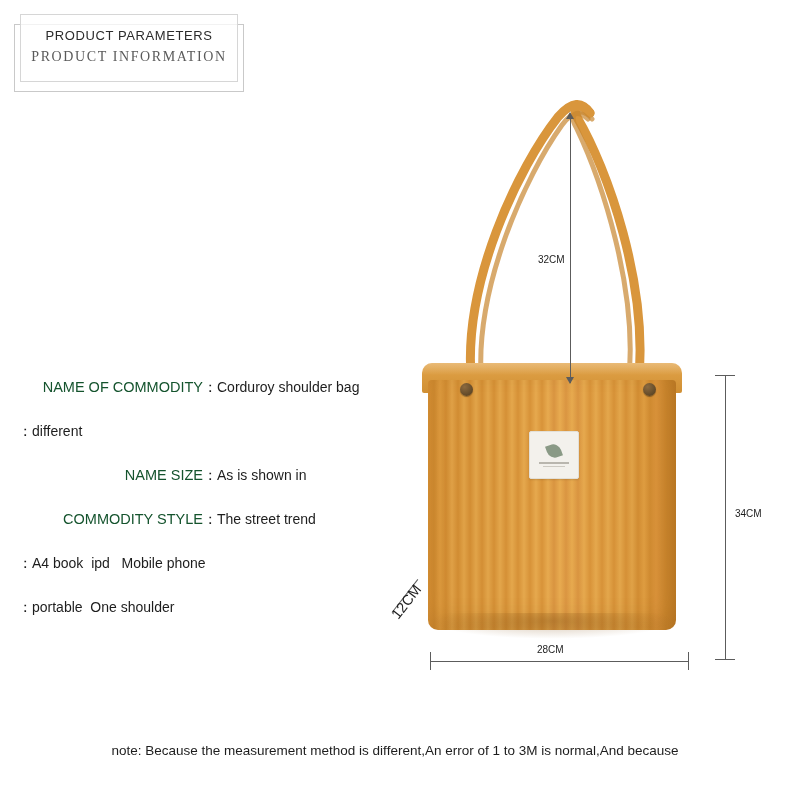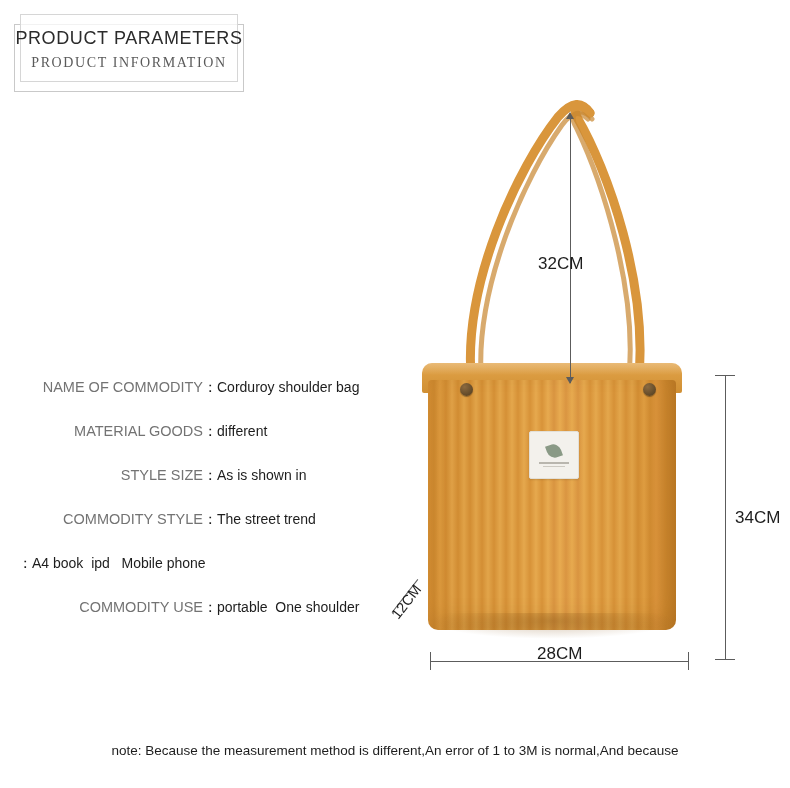--- a/index.html
+++ b/index.html
@@ -25,21 +25,21 @@
   .header-badge .frame-inner{
     position:absolute; left:6px; top:-10px; right:6px; bottom:10px;
     border:1px solid #d6d6d6;
     background:rgba(255,255,255,0.75);
   }
   .header-badge .titles{
     position:absolute; left:0; right:0; top:4px;
     text-align:center;
   }
   .badge-title{
-    font-size:18px;
+    font-size:13px;
     letter-spacing:0.6px;
     color:#2b2b2b;
     font-family:"Liberation Sans", sans-serif;
   }
   .badge-sub{
     margin-top:6px;
     font-size:14px;
     letter-spacing:1.6px;
     color:#5a5a5a;
     font-family:"Liberation Serif", serif;
@@ -53,21 +53,21 @@
   }
   .spec-row{
     display:flex;
     align-items:baseline;
     height:44px;
   }
   .spec-label{
     width:185px;
     text-align:right;
     font-size:14.5px;
-    color:#737373;
+    color:#14532d;
     white-space:nowrap;
   }
   .spec-colon{
     width:14px;
     text-align:center;
     font-size:14.5px;
     color:#1d1d1d;
   }
   .spec-value{
     font-size:14px;
@@ -154,21 +154,21 @@
   }
   .label-line{
     width:30px;height:2px;background:#b9b6ae;margin-top:2px;
   }
   .label-line.small{width:22px;height:1px;background:#cdcac2;}
 
   
   .meas-line{position:absolute;background:#5c5c5c;}
   .meas-text{
     position:absolute;
-    font-size:17px;
+    font-size:10px;
     color:#1d1d1d;
     white-space:nowrap;
   }
 
   .arrow-up,.arrow-down,.arrow-left,.arrow-right{
     position:absolute;width:0;height:0;
   }
   .arrow-up{border-left:4px solid transparent;border-right:4px solid transparent;border-bottom:7px solid #5c5c5c;}
   .arrow-down{border-left:4px solid transparent;border-right:4px solid transparent;border-top:7px solid #5c5c5c;}
 
@@ -205,44 +205,42 @@
 
 <div class="spec-list">
 
   <div class="spec-row">
     <div class="spec-label">NAME OF COMMODITY</div>
     <div class="spec-colon">：</div>
     <div class="spec-value">Corduroy shoulder bag</div>
   </div>
 
   <div class="spec-row">
-    <div class="spec-label">MATERIAL GOODS</div>
     <div class="spec-colon">：</div>
     <div class="spec-value">different</div>
   </div>
 
   <div class="spec-row">
-    <div class="spec-label">STYLE SIZE</div>
+    <div class="spec-label">NAME SIZE</div>
     <div class="spec-colon">：</div>
     <div class="spec-value">As is shown in</div>
   </div>
 
   <div class="spec-row">
     <div class="spec-label">COMMODITY STYLE</div>
     <div class="spec-colon">：</div>
     <div class="spec-value">The street trend</div>
   </div>
 
   <div class="spec-row">
     <div class="spec-colon">：</div>
     <div class="spec-value">A4 book  ipd   Mobile phone</div>
   </div>
 
   <div class="spec-row">
-    <div class="spec-label">COMMODITY USE</div>
     <div class="spec-colon">：</div>
     <div class="spec-value">portable  One shoulder</div>
   </div>
 
 </div>
 
 <div class="product-area">
 
   <svg width="330" height="580" style="position:absolute;left:0;top:0;">
     <path d="M72 292 C 60 190, 120 70, 158 22 C 172 6, 182 6, 190 18" stroke="#d9963c" stroke-width="9" fill="none" stroke-linecap="round"></path>

